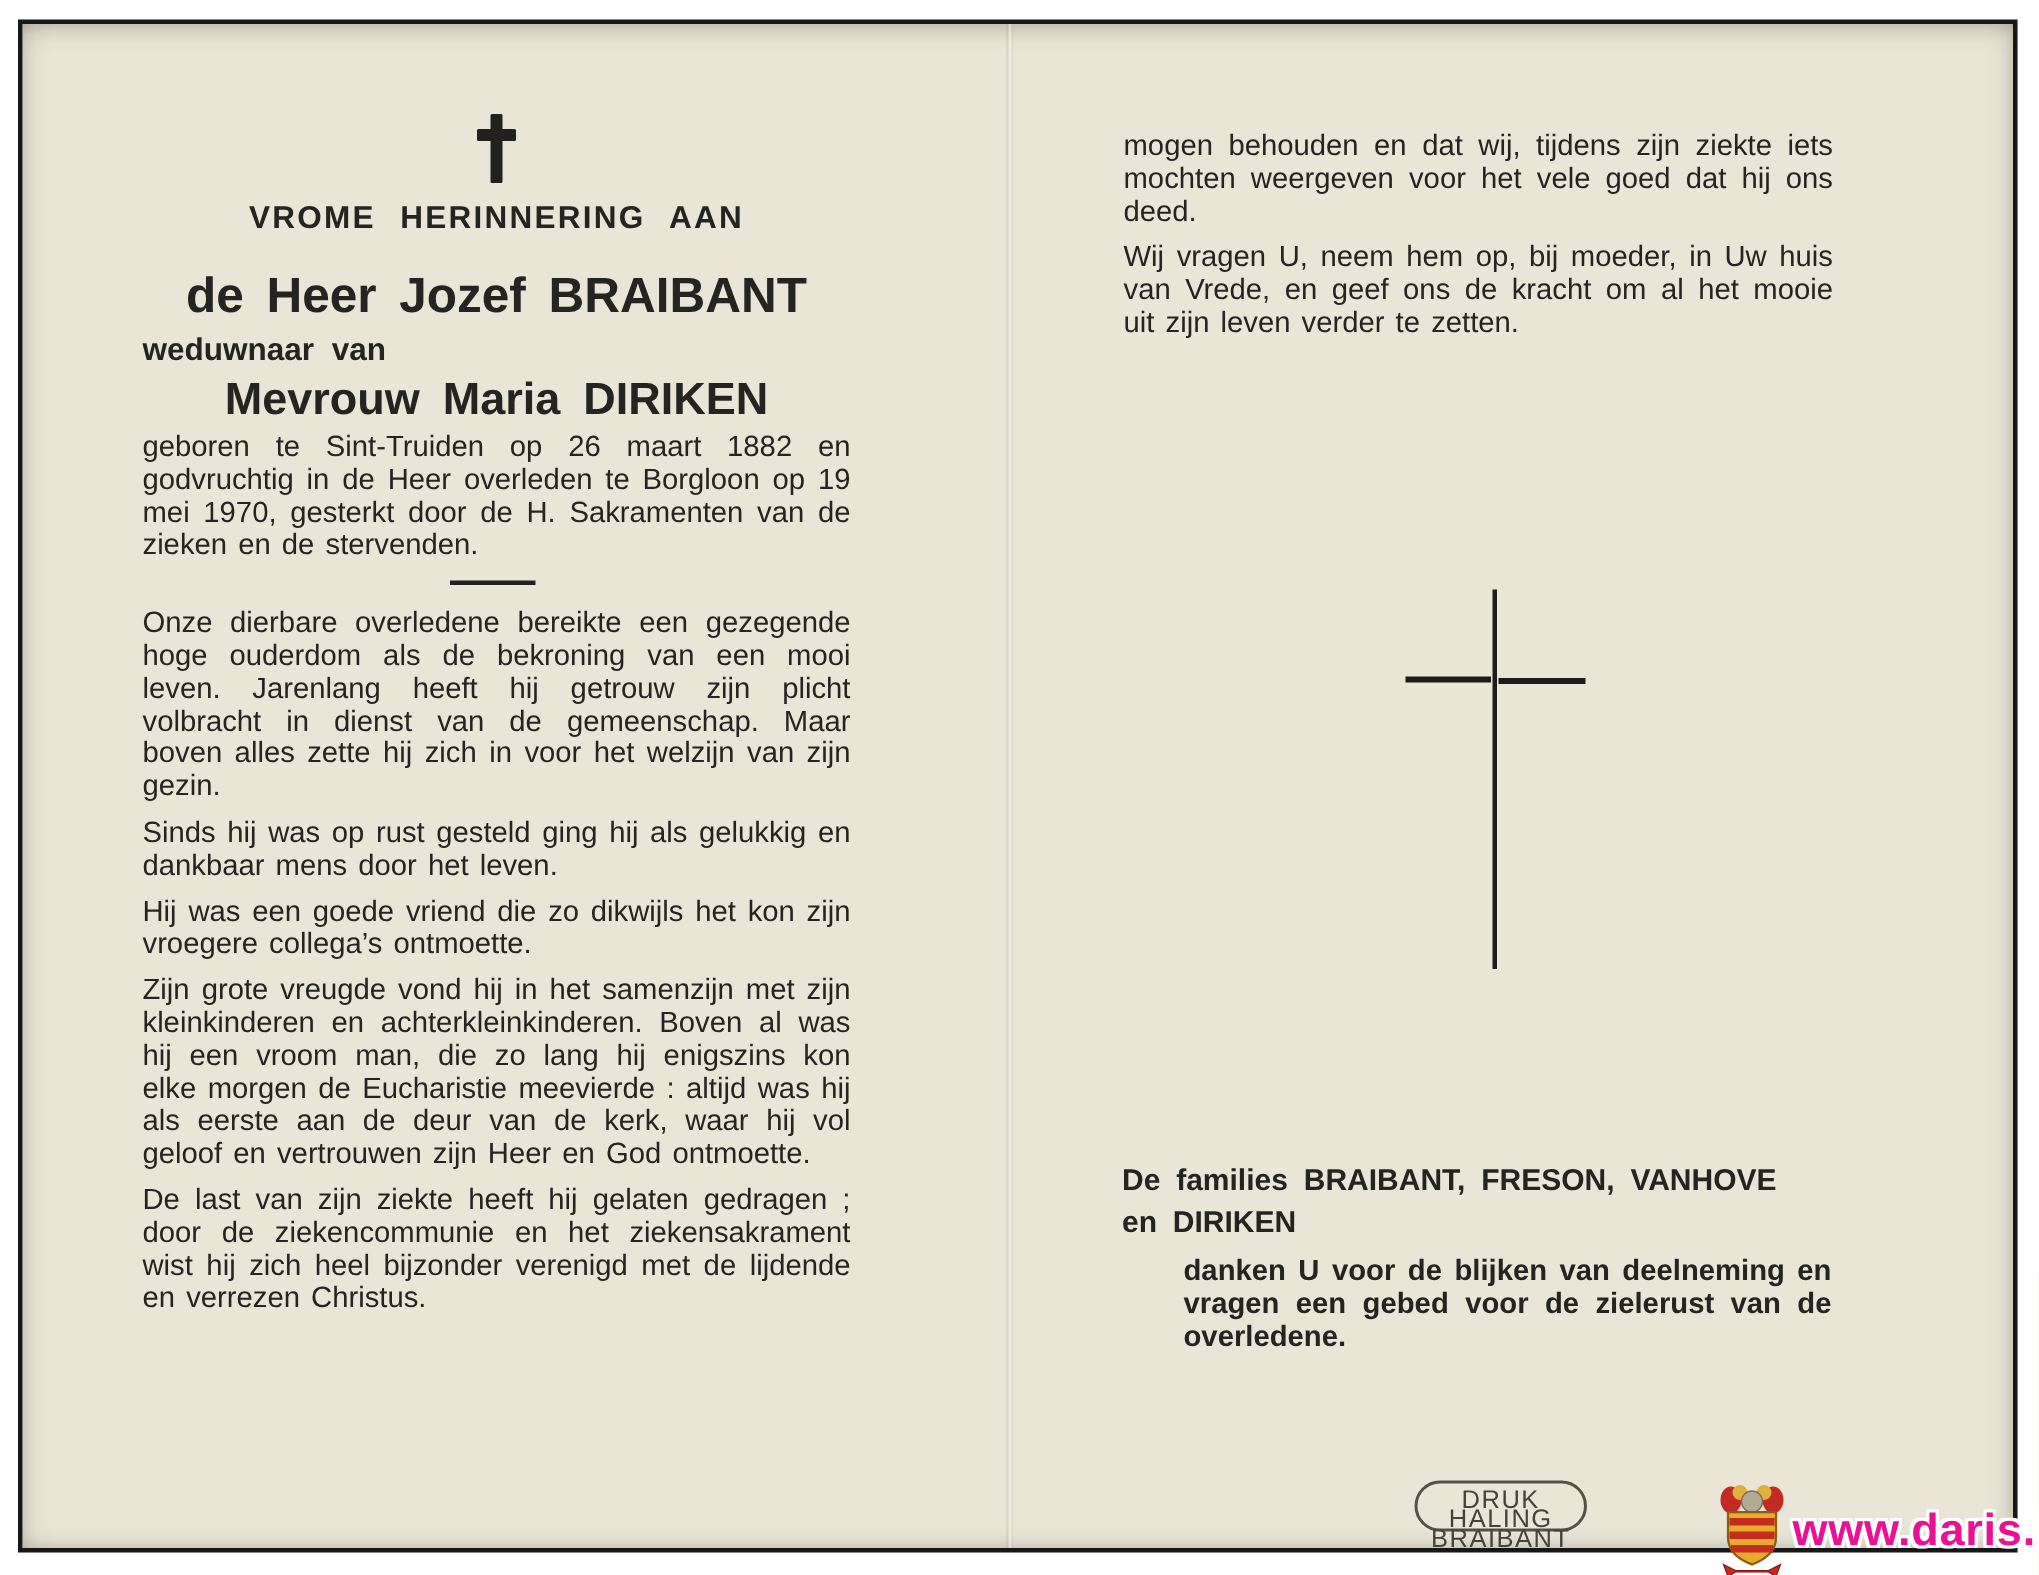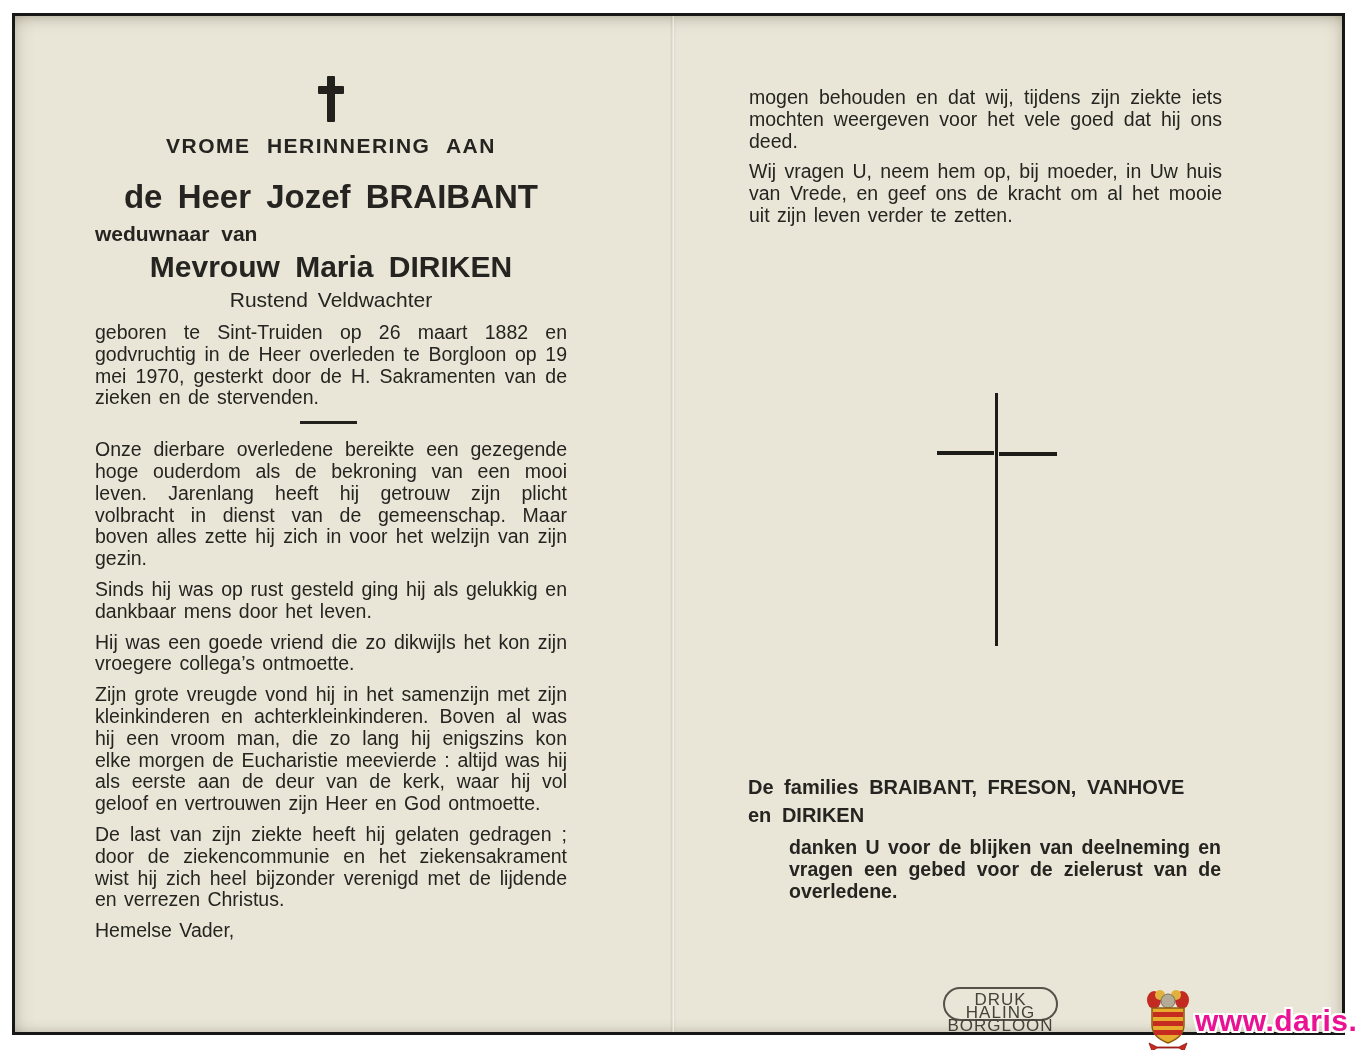--- a/index.html
+++ b/index.html
@@ -70,30 +70,28 @@
 
     <div class="col col-left">
       <div class="small-cross">
         <div class="v"></div>
         <div class="h"></div>
       </div>
       <div class="h-memorial">VROME HERINNERING AAN</div>
       <div class="h-name">de Heer Jozef BRAIBANT</div>
       <div class="h-relation">weduwnaar van</div>
       <div class="h-spouse">Mevrouw Maria DIRIKEN</div>
-      <div class="h-occup">Rustend Veldwachter</div>
 
       <p class="body">geboren te Sint-Truiden op 26 maart 1882 en godvruchtig in de Heer overleden te Borgloon op 19 mei 1970, gesterkt door de H. Sakramenten van de zieken en de stervenden.</p>
       <div class="divider"></div>
       <p class="body">Onze dierbare overledene bereikte een gezegende hoge ouderdom als de bekroning van een mooi leven. Jarenlang heeft hij getrouw zijn plicht volbracht in dienst van de gemeenschap. Maar boven alles zette hij zich in voor het welzijn van zijn gezin.</p>
       <p class="body">Sinds hij was op rust gesteld ging hij als gelukkig en dankbaar mens door het leven.</p>
       <p class="body">Hij was een goede vriend die zo dikwijls het kon zijn vroegere collega’s ontmoette.</p>
       <p class="body">Zijn grote vreugde vond hij in het samenzijn met zijn kleinkinderen en achterkleinkinderen. Boven al was hij een vroom man, die zo lang hij enigszins kon elke morgen de Eucharistie meevierde : altijd was hij als eerste aan de deur van de kerk, waar hij vol geloof en vertrouwen zijn Heer en God ontmoette.</p>
       <p class="body">De last van zijn ziekte heeft hij gelaten gedragen ; door de ziekencommunie en het ziekensakrament wist hij zich heel bijzonder verenigd met de lijdende en verrezen Christus.</p>
-      <p class="body">Hemelse Vader,</p>
     </div>
 
     <div class="col col-right">
       <p class="body">mogen behouden en dat wij, tijdens zijn ziekte iets mochten weergeven voor het vele goed dat hij ons deed.</p>
       <p class="body">Wij vragen U, neem hem op, bij moeder, in Uw huis van Vrede, en geef ons de kracht om al het mooie uit zijn leven verder te zetten.</p>
     </div>
 
     <div class="big-cross">
       <div class="bv"></div>
       <div class="bhl"></div>
@@ -101,21 +99,21 @@
     </div>
 
     <div class="families">
       <div>De families BRAIBANT, FRESON, VANHOVE</div>
       <div>en DIRIKEN</div>
     </div>
     <div class="thanks">danken U voor de blijken van deelneming en vragen een gebed voor de zielerust van de overledene.</div>
 
     <div class="stamp">
       <div>DRUK HALING</div>
-      <div>BORGLOON</div>
+      <div>BRAIBANT</div>
     </div>
 
     <div class="watermark">
       <svg width="46" height="66" viewBox="0 0 46 66">
         <ellipse cx="9" cy="12" rx="7" ry="9" fill="#c32a22"></ellipse>
         <ellipse cx="37" cy="12" rx="7" ry="9" fill="#c32a22"></ellipse>
         <ellipse cx="15" cy="7" rx="5" ry="5" fill="#e2b13c"></ellipse>
         <ellipse cx="31" cy="7" rx="5" ry="5" fill="#e2b13c"></ellipse>
         <circle cx="23" cy="13" r="7" fill="#b4ab97" stroke="#7c7460" stroke-width="1"></circle>
         <path d="M7 20 h32 v17 c0 10 -8 15 -16 18 c-8 -3 -16 -8 -16 -18 z" fill="#e8ab2e" stroke="#8a5c12" stroke-width="1.5"></path>

